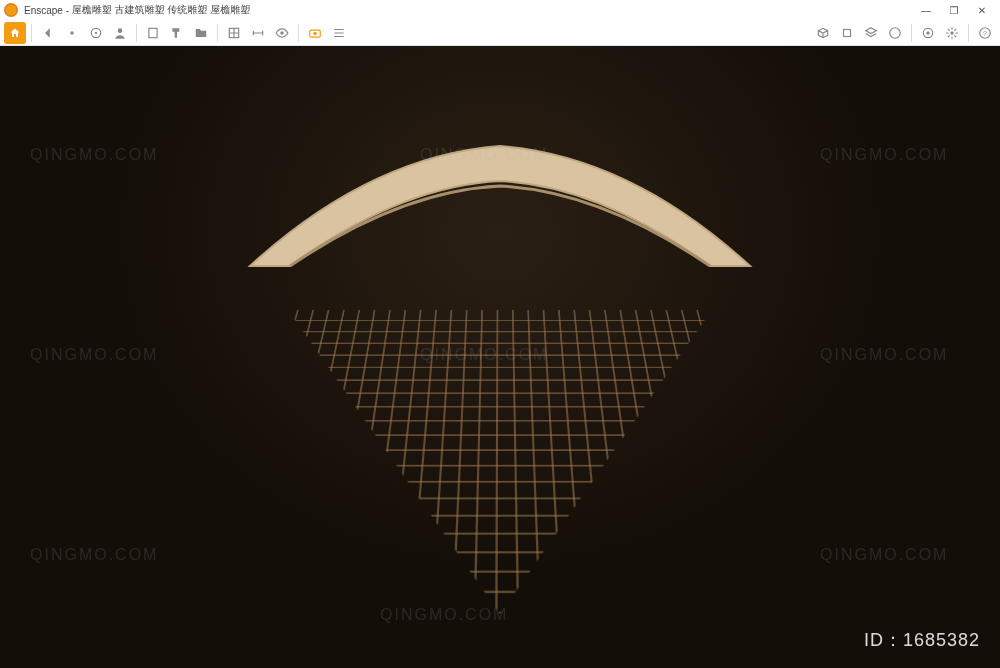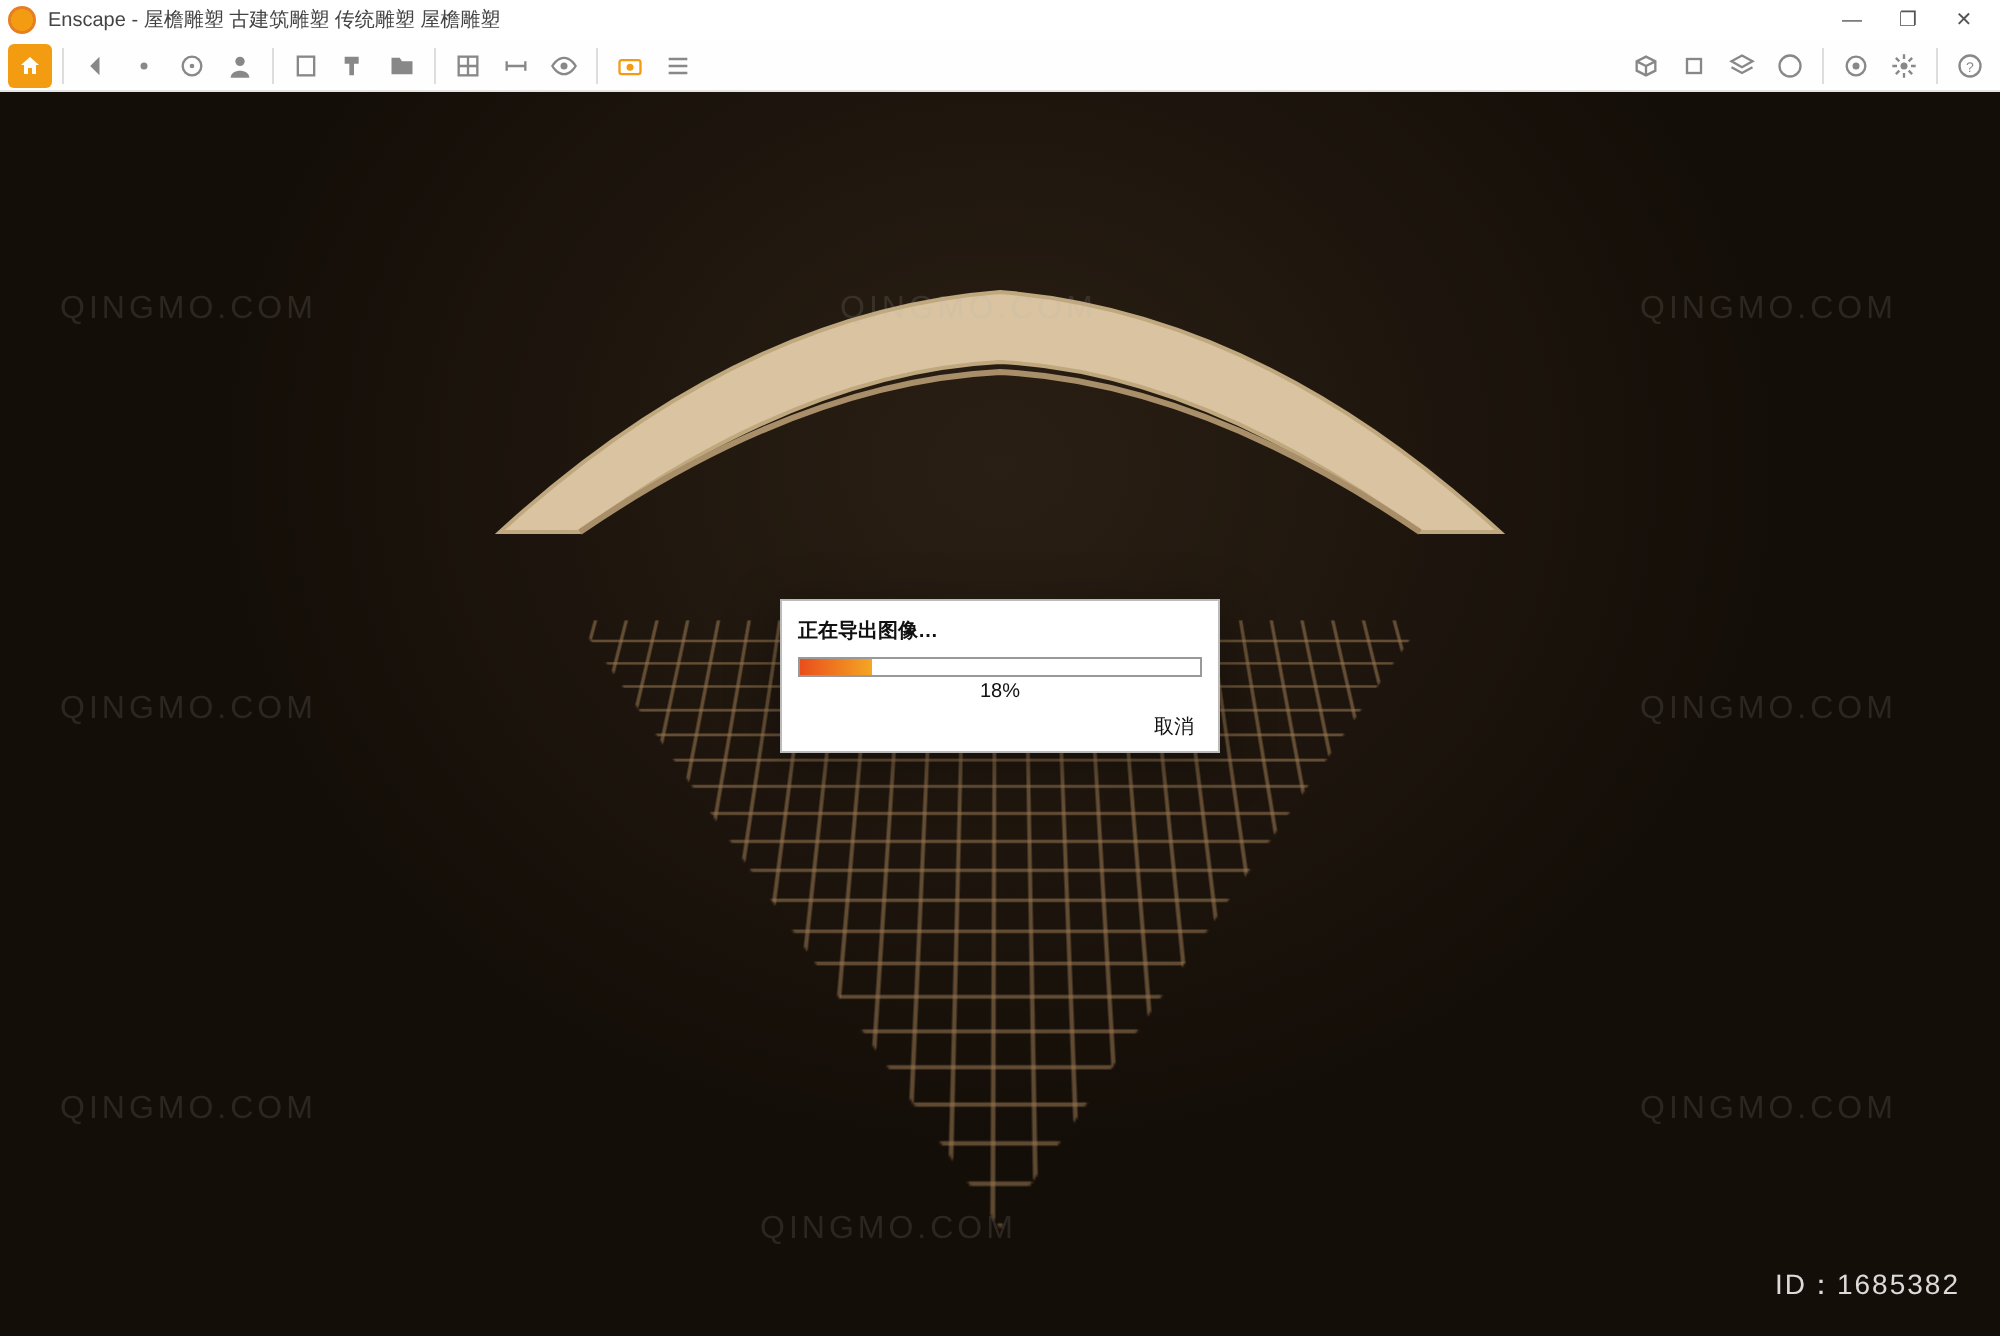--- a/index.html
+++ b/index.html
@@ -111,21 +111,21 @@
     right: 20px; bottom: 42px;
     color: rgba(255,255,255,0.9);
     font-size: 34px;
     font-weight: 300;
     letter-spacing: 2px;
   }
   .brand-id {
     position: absolute;
     right: 20px; bottom: 16px;
     color: rgba(255,255,255,0.85);
-    font-size: 14px;
+    font-size: 18px;
     letter-spacing: 1px;
   }
   
   .dialog {
     position: absolute;
     left: 50%; top: 47%;
     transform: translate(-50%, -50%);
     width: 220px;
     background: #ffffff;
     border: 1px solid #bbb;
@@ -315,25 +315,15 @@
       <div class="wm" style="left:30px; top:300px;">QINGMO.COM</div>
       <div class="wm" style="left:420px; top:300px;">QINGMO.COM</div>
       <div class="wm" style="left:820px; top:300px;">QINGMO.COM</div>
       <div class="wm" style="left:30px; top:500px;">QINGMO.COM</div>
       <div class="wm" style="left:380px; top:560px;">QINGMO.COM</div>
       <div class="wm" style="left:820px; top:500px;">QINGMO.COM</div>
     </div>
 
     <div class="brand-id">ID：1685382</div>
 
-    <div class="dialog">
-      <div class="dlg-title">正在导出图像…</div>
-      <div class="progress-outer">
-        <div class="progress-inner" style="width:18%"></div>
-      </div>
-      <div class="progress-pct">18%</div>
-      <div class="dlg-footer">
-        <div class="dlg-btn">取消</div>
-      </div>
-    </div>
   </div>
 
 </div>
 
 </body></html>

